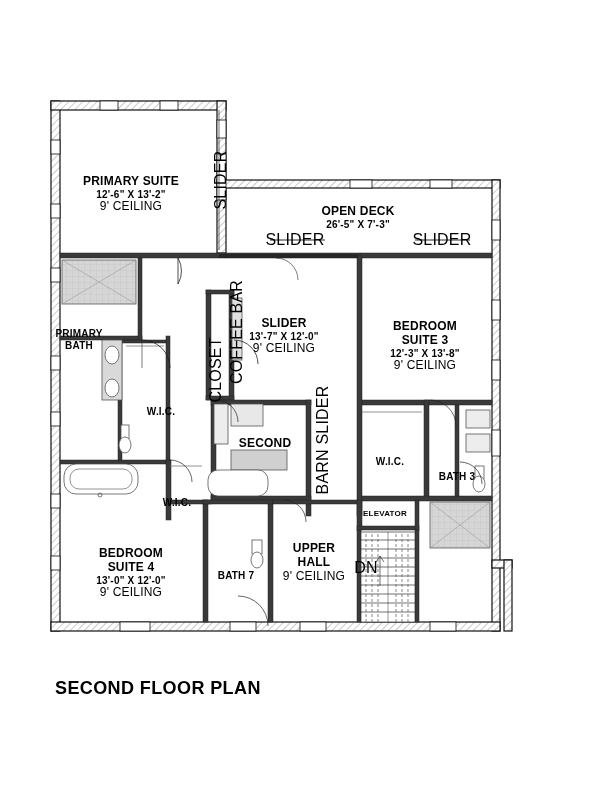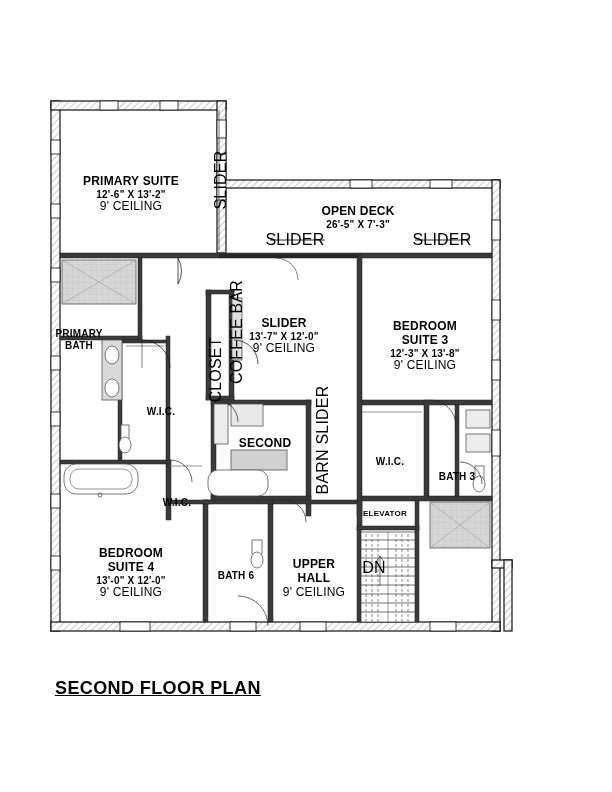--- a/index.html
+++ b/index.html
@@ -50,21 +50,20 @@
     writing-mode: vertical-rl;
     transform: translate(-50%, -50%) rotate(180deg);
   }
   #plan-title {
     position: absolute;
     left: 55px;
     top: 678px;
     font-size: 18px;
     font-weight: bold;
     letter-spacing: 0.4px;
-    text-decoration: underline;
   }
 </style>
 </head>
 <body>
 
 <svg id="plan" viewBox="0 0 612 792">
   <defs>
     <pattern id="wallhatch" width="5" height="5" patternUnits="userSpaceOnUse" patternTransform="rotate(45)">
       <rect width="5" height="5" fill="#ffffff"></rect>
       <line x1="0" y1="0" x2="0" y2="5" stroke="#7a7a7a" stroke-width="0.8"></line>
@@ -289,28 +288,28 @@
     </div>
     <div class="lbl t-tiny" style="left: 385px; top: 514px;">
       <span class="name">ELEVATOR</span>
     </div>
     <div class="lbl t-room" style="left: 131px; top: 560px;">
       <span class="name">BEDROOM<br>SUITE 4</span>
       <span class="dim">13'-0" X 12'-0"</span>
       <span class="ceil">9' CEILING</span>
     </div>
     <div class="lbl t-small" style="left: 236px; top: 554px;">
-      <span class="name">BATH 6</span>
-    </div>
-    <div class="lbl t-room" style="left: 314px; top: 566px;">
+      <span class="name">BATH 7</span>
+    </div>
+    <div class="lbl t-room" style="left: 314px; top: 550px;">
       <span class="name">UPPER<br>HALL</span>
       <span class="ceil">9' CEILING</span>
     </div>
     <div class="lbl t-micro vert" style="left: 221px; top: 180px;">SLIDER</div>
     <div class="lbl t-micro" style="left: 295px; top: 240px;">SLIDER</div>
     <div class="lbl t-micro" style="left: 442px; top: 240px;">SLIDER</div>
     <div class="lbl t-micro vert" style="left: 237px; top: 332px;">COFFEE BAR</div>
     <div class="lbl t-micro vert" style="left: 216px; top: 370px;">CLOSET</div>
     <div class="lbl t-micro vert" style="left: 323px; top: 440px;">BARN SLIDER</div>
-    <div class="lbl t-micro" style="left: 374px; top: 568px;">DN</div>
+    <div class="lbl t-micro" style="left: 366px; top: 568px;">DN</div>
   </div>
 
 <div id="plan-title">SECOND FLOOR PLAN</div>
 
 </body></html>

